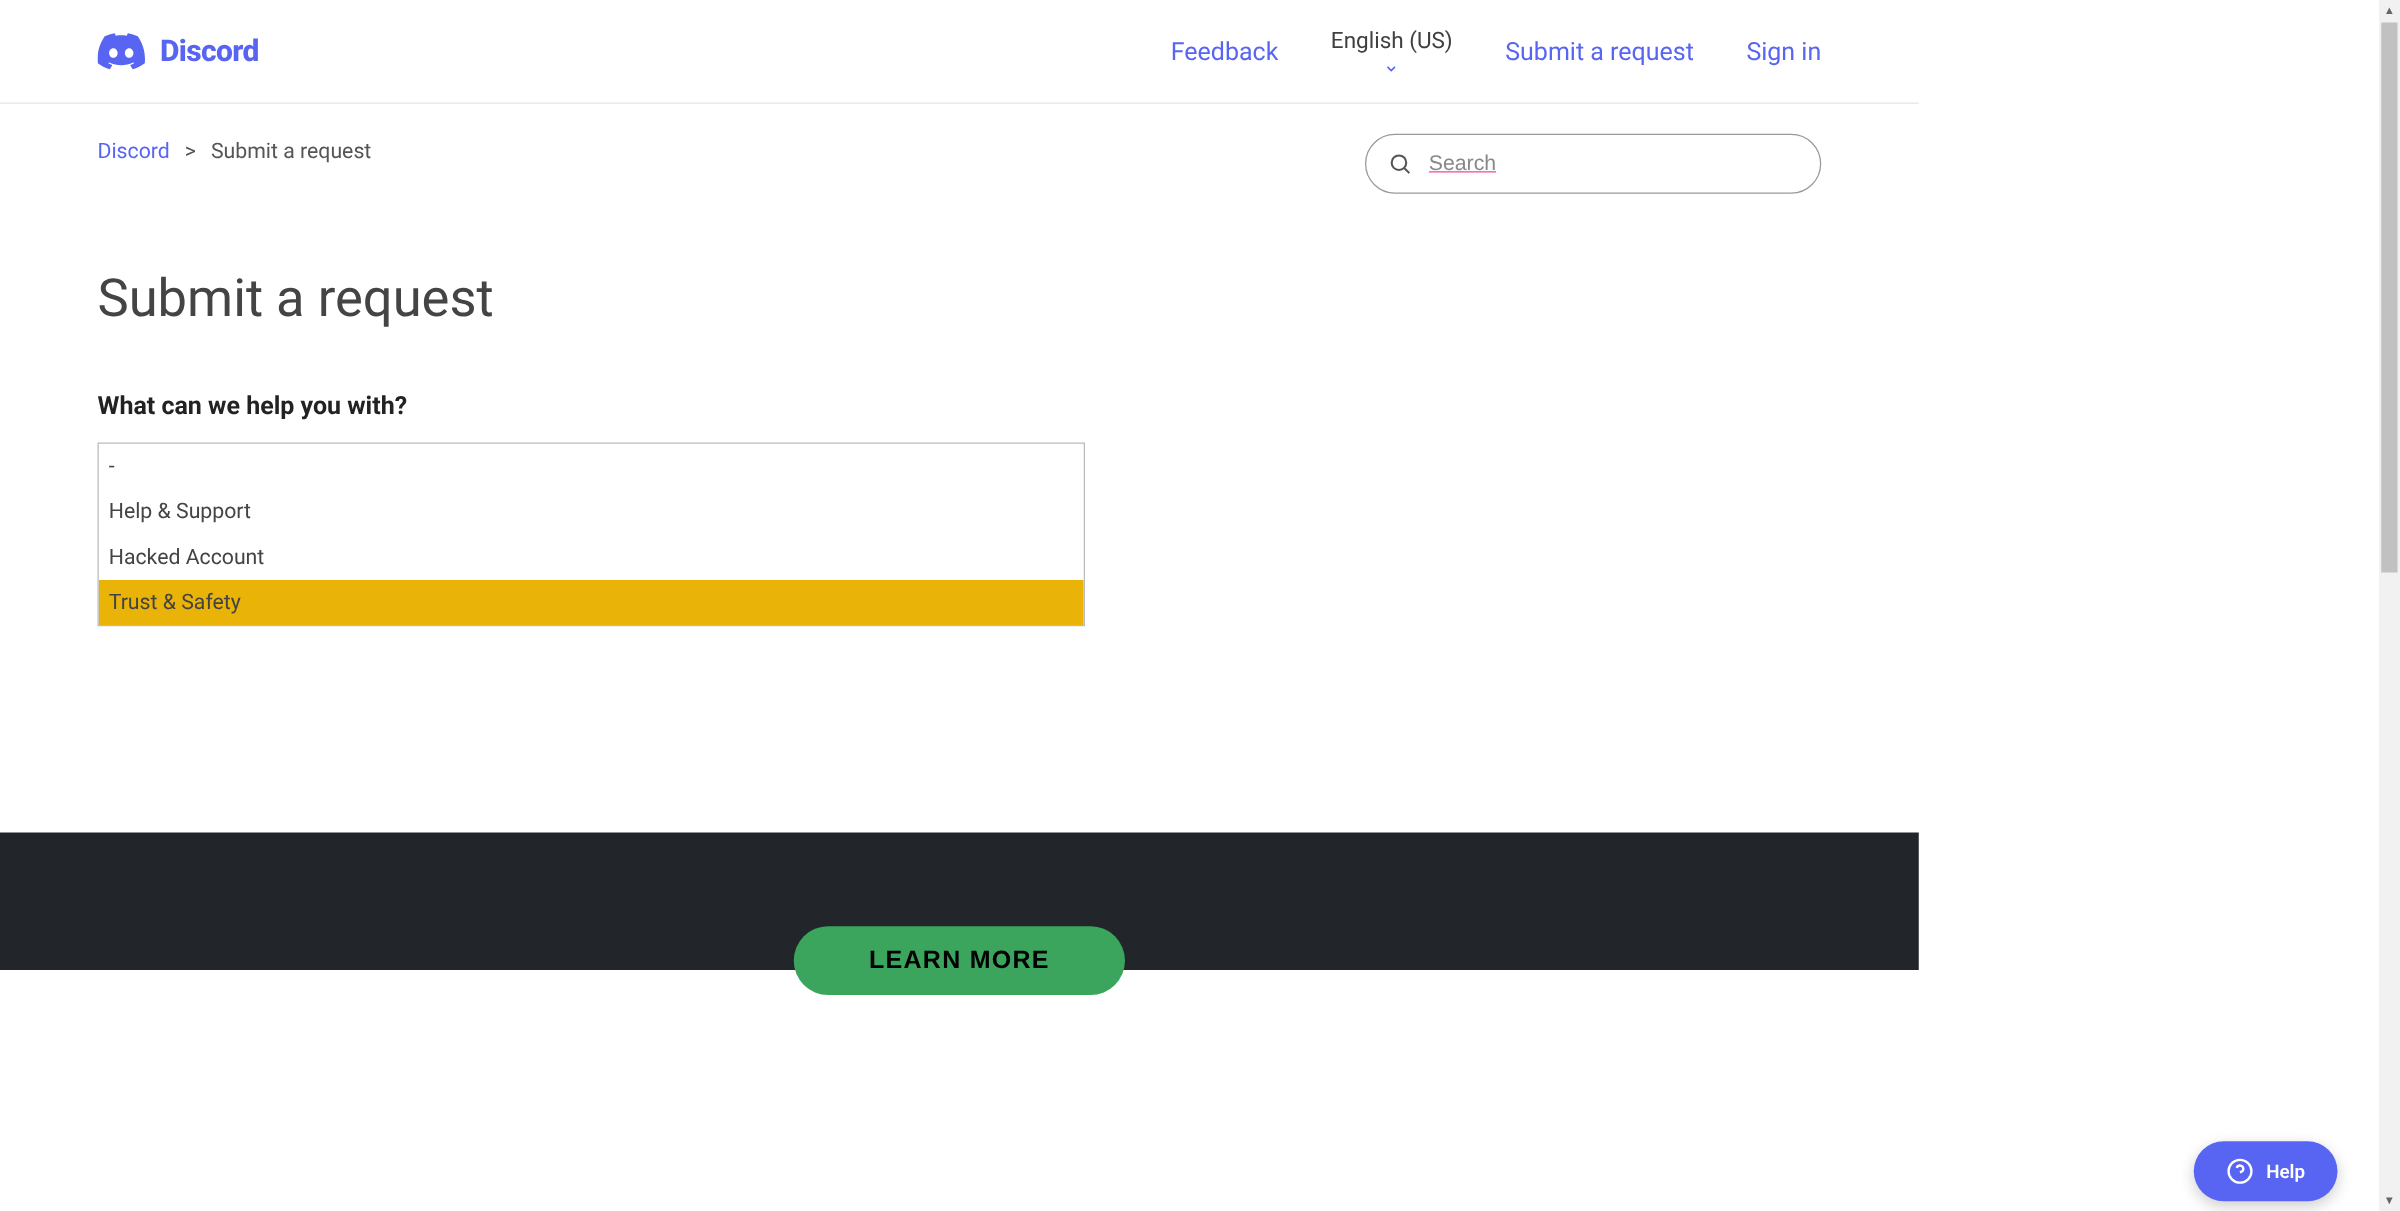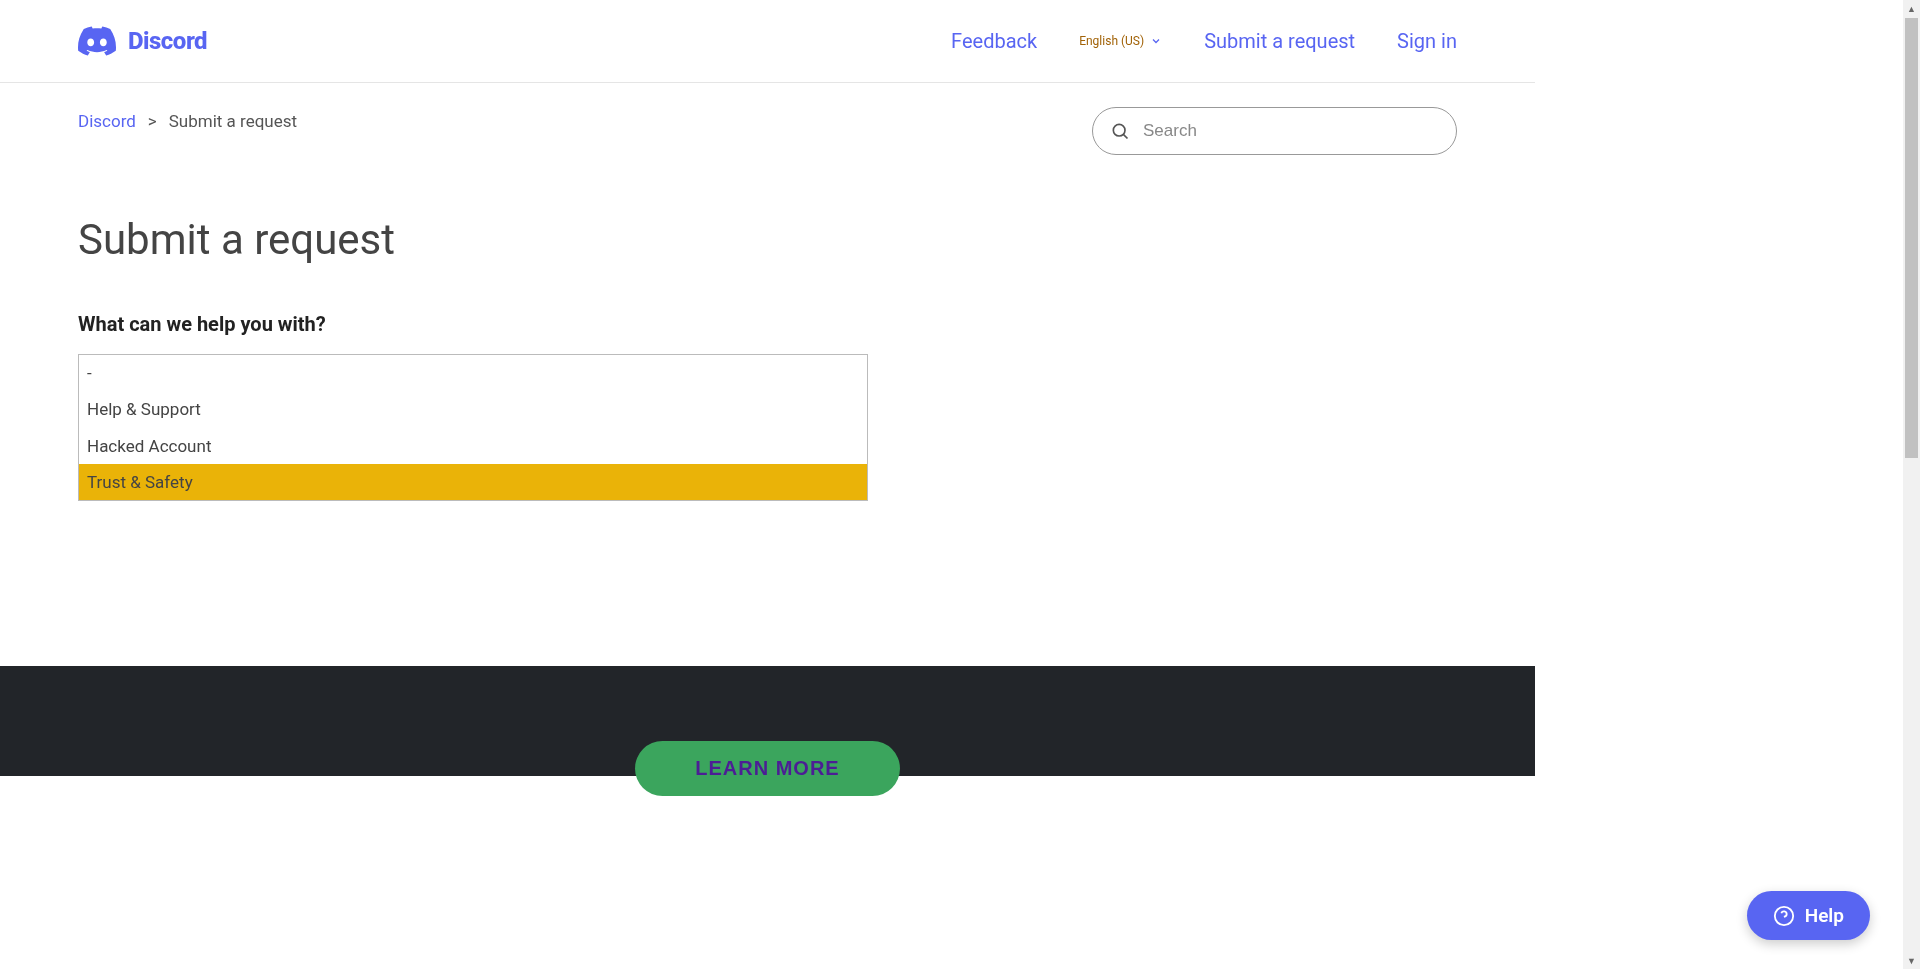--- a/index.html
+++ b/index.html
@@ -59,23 +59,24 @@
       color: #5865F2;
       font-size: 20px;
       text-decoration: none;
       cursor: pointer;
     }
     
     .lang-selector {
       display: flex;
       align-items: center;
       gap: 6px;
-      color: #a16207;
-      font-size: 12px;
-      cursor: pointer;
+      color: #404040;
+      font-size: 18px;
+      cursor: pointer;
+      flex-direction: column;
     }
     
     .chevron-down {
       width: 12px;
       height: 12px;
     }
     
     
     .subheader {
       display: flex;
@@ -114,20 +115,21 @@
     
     .search-input {
       width: 100%;
       height: 48px;
       border: 1px solid #999;
       border-radius: 24px;
       padding-left: 50px;
       font-size: 17px;
       outline: none;
       color: #ec4899;
+      text-decoration: underline;
     }
     
     .search-input::placeholder {
       color: #888;
     }
     
     .search-icon {
       position: absolute;
       left: 18px;
       top: 50%;
@@ -206,46 +208,46 @@
       height: 110px;
       margin-top: 165px;
       position: relative;
       display: flex;
       justify-content: center;
       align-items: flex-end;
     }
     
     .learn-more-btn {
       background: #3ba55d;
-      color: #4c1d95;
+      color: #000000;
       font-size: 20px;
       font-weight: 700;
       letter-spacing: 1px;
       border: none;
       border-radius: 28px;
       padding: 16px 60px;
       cursor: pointer;
       margin-bottom: -6px;
       position: relative;
       top: 14px;
     }
     
     
     .help-pill {
       position: fixed;
       right: 50px;
-      bottom: 29px;
+      bottom: 8px;
       background: #5865F2;
       color: #fff;
       border-radius: 30px;
       padding: 13px 26px;
       display: flex;
       align-items: center;
       gap: 10px;
-      font-size: 19px;
+      font-size: 15px;
       font-weight: 600;
       cursor: pointer;
       box-shadow: 0 4px 12px rgba(0,0,0,0.2);
       z-index: 100;
     }
     
     .help-icon {
       width: 22px;
       height: 22px;
     }

